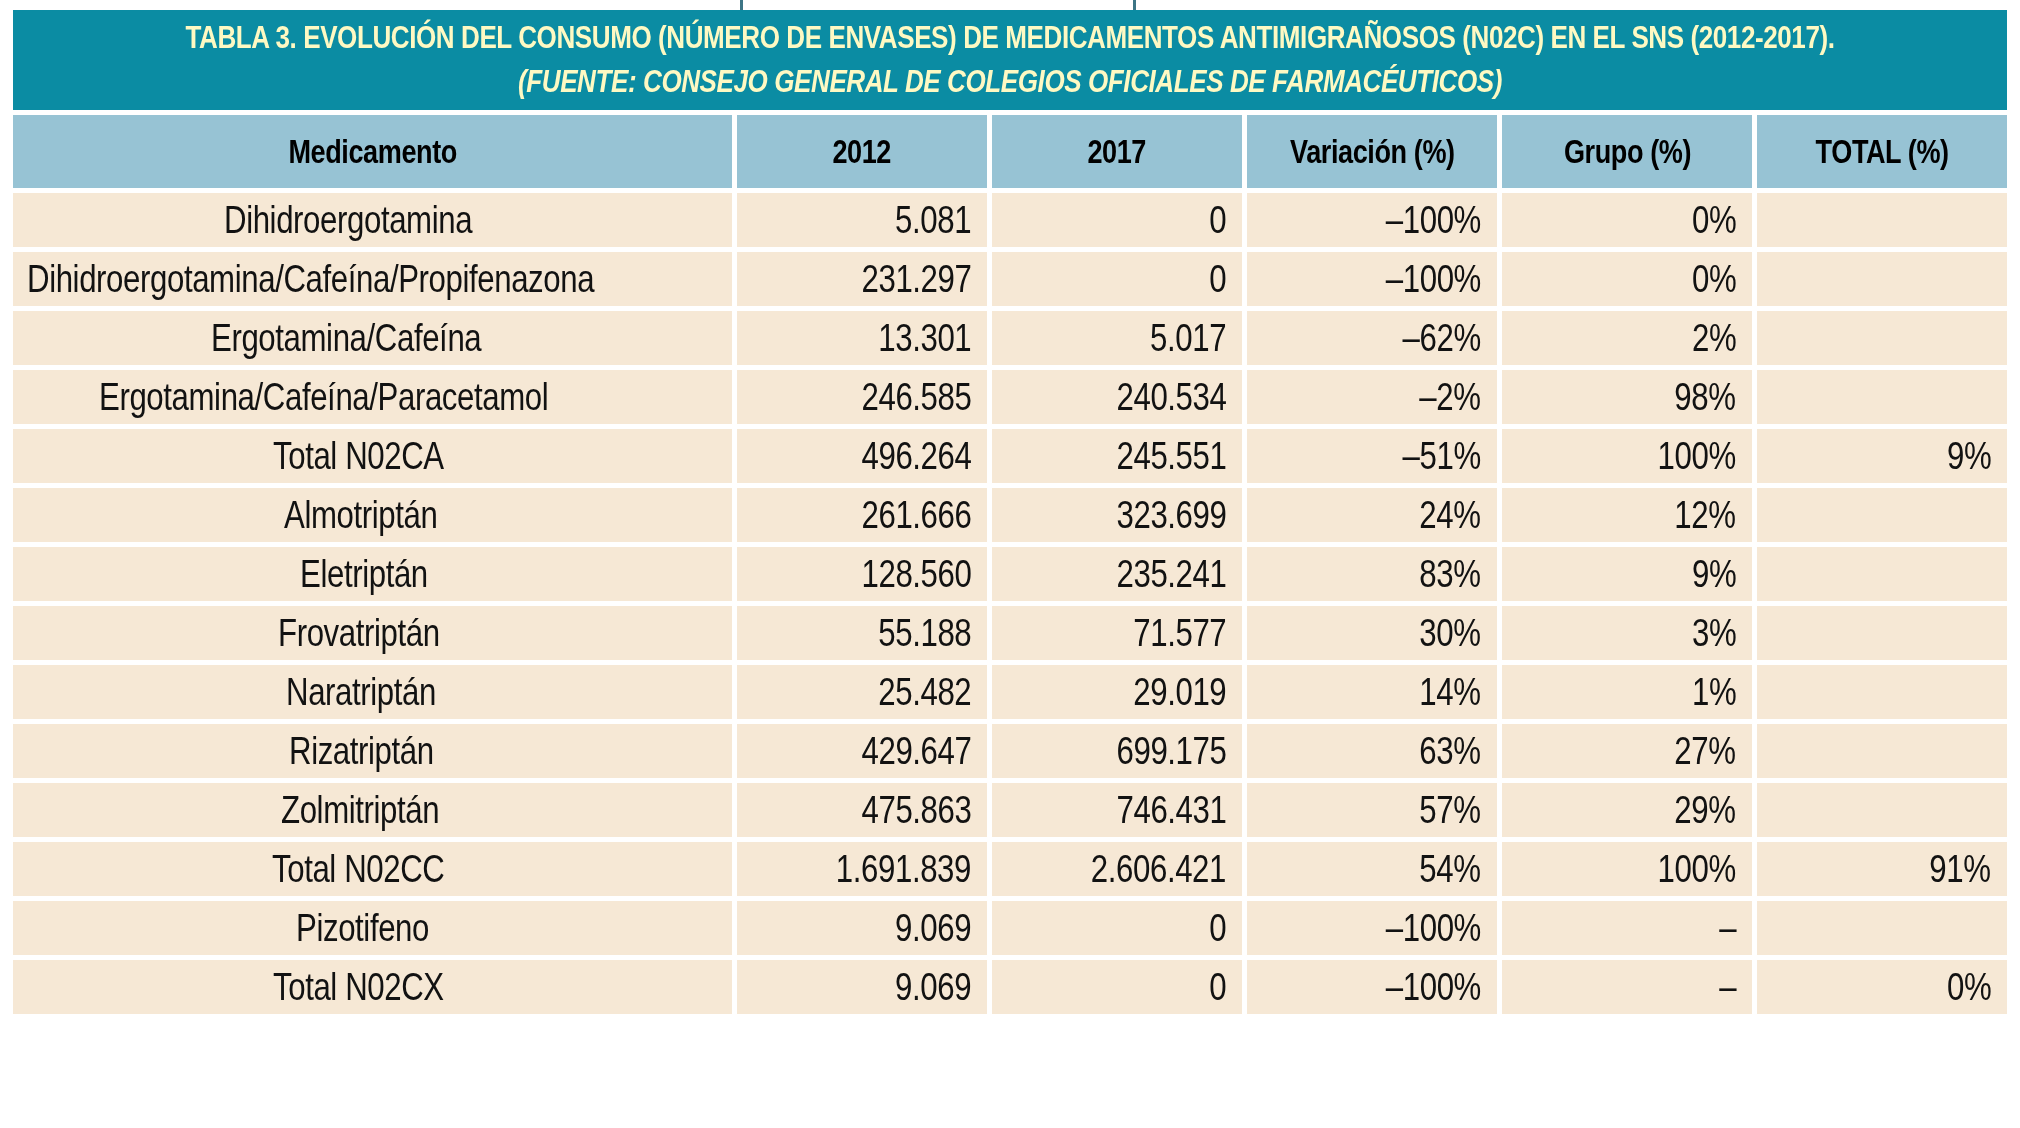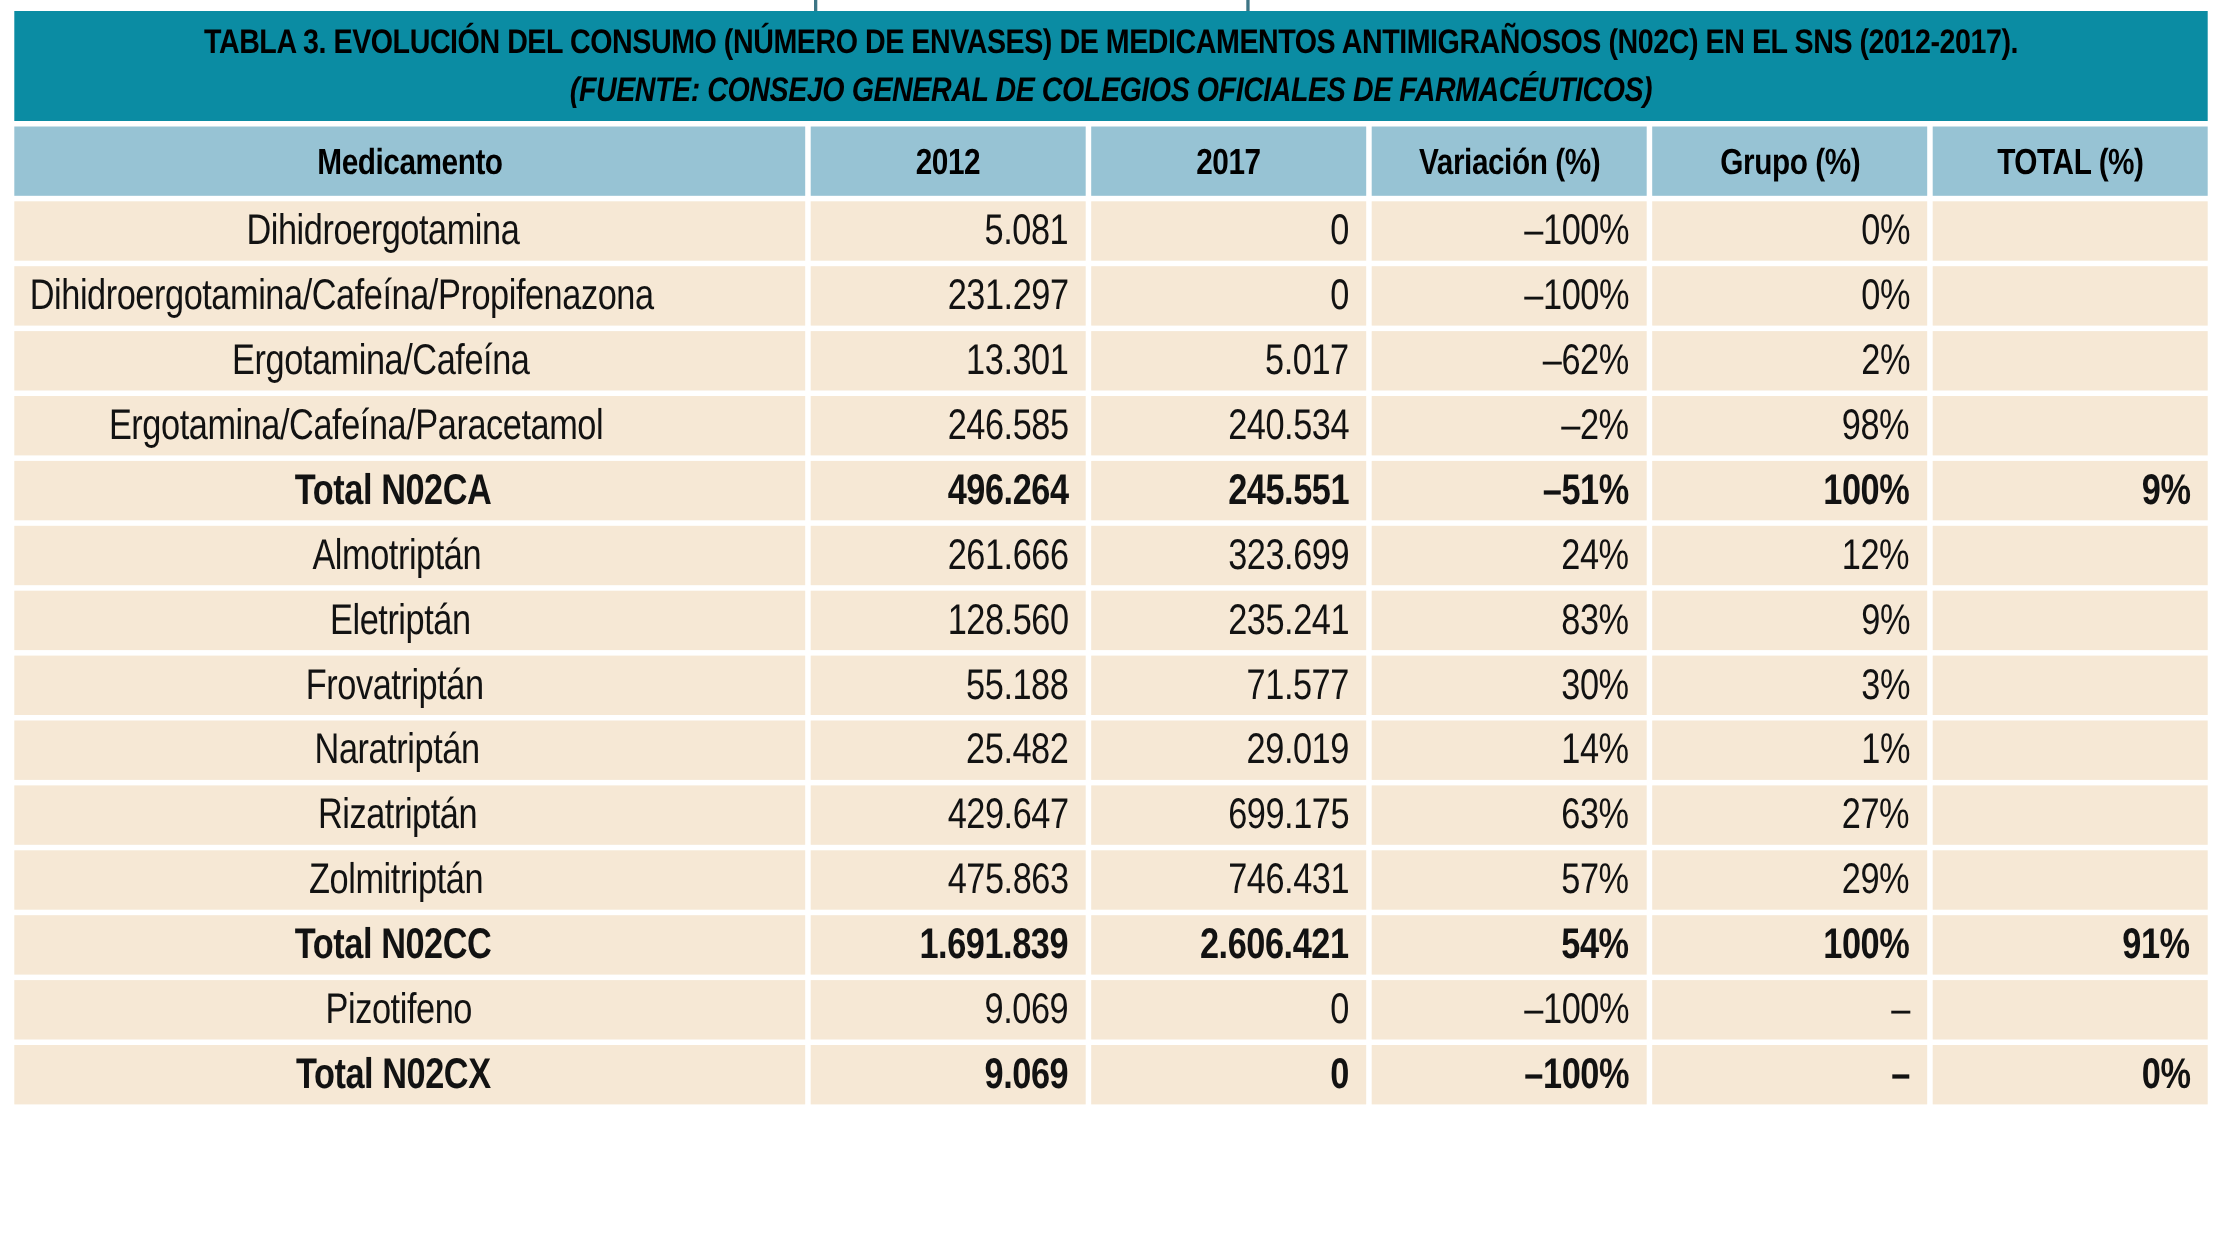--- a/index.html
+++ b/index.html
@@ -43,37 +43,37 @@
     transform-origin:center center;
     white-space:nowrap;
     letter-spacing:-0.5px;
   }
   
   .title-cell{
     background:var(--teal);
     height:100px;
     text-align:center;
     vertical-align:middle;
-    color:#000000;
+    color:#fef9c3;
   }
   .title-line{
     display:block;
     font-weight:700;
     font-size:31px;
     line-height:44px;
     transform:scaleX(0.84);
     transform-origin:center center;
     white-space:nowrap;
     letter-spacing:-0.5px;
   }
   .title-line.italic{font-style:italic;}
   
   th{
     background:var(--hblue);
-    height:63px;
+    height:73px;
     font-size:33px;
     font-weight:700;
     text-align:center;
     vertical-align:middle;
     color:#000000;
     margin-top:24px;
   }
   th .cnd{transform:scaleX(0.82);}
   
   td{
@@ -81,21 +81,21 @@
     height:54px;
     font-size:39px;
     font-weight:400;
     vertical-align:middle;
     color:var(--ink);
   }
   td.name{text-align:center;padding-left:14px;}
   td.name .cnd{transform-origin:left center;}
   td.num{text-align:right;padding-right:16px;}
   td.num .cnd{transform-origin:right center;}
-  tr.bold td{font-weight:700;}
+  tr.bold td{font-weight:400;}
 </style>
 </head>
 <body>
 
 <div class="page">
 
   <div class="artifact-line" style="left:740px;"></div>
   <div class="artifact-line" style="left:1133px;"></div>
 
   <table>

